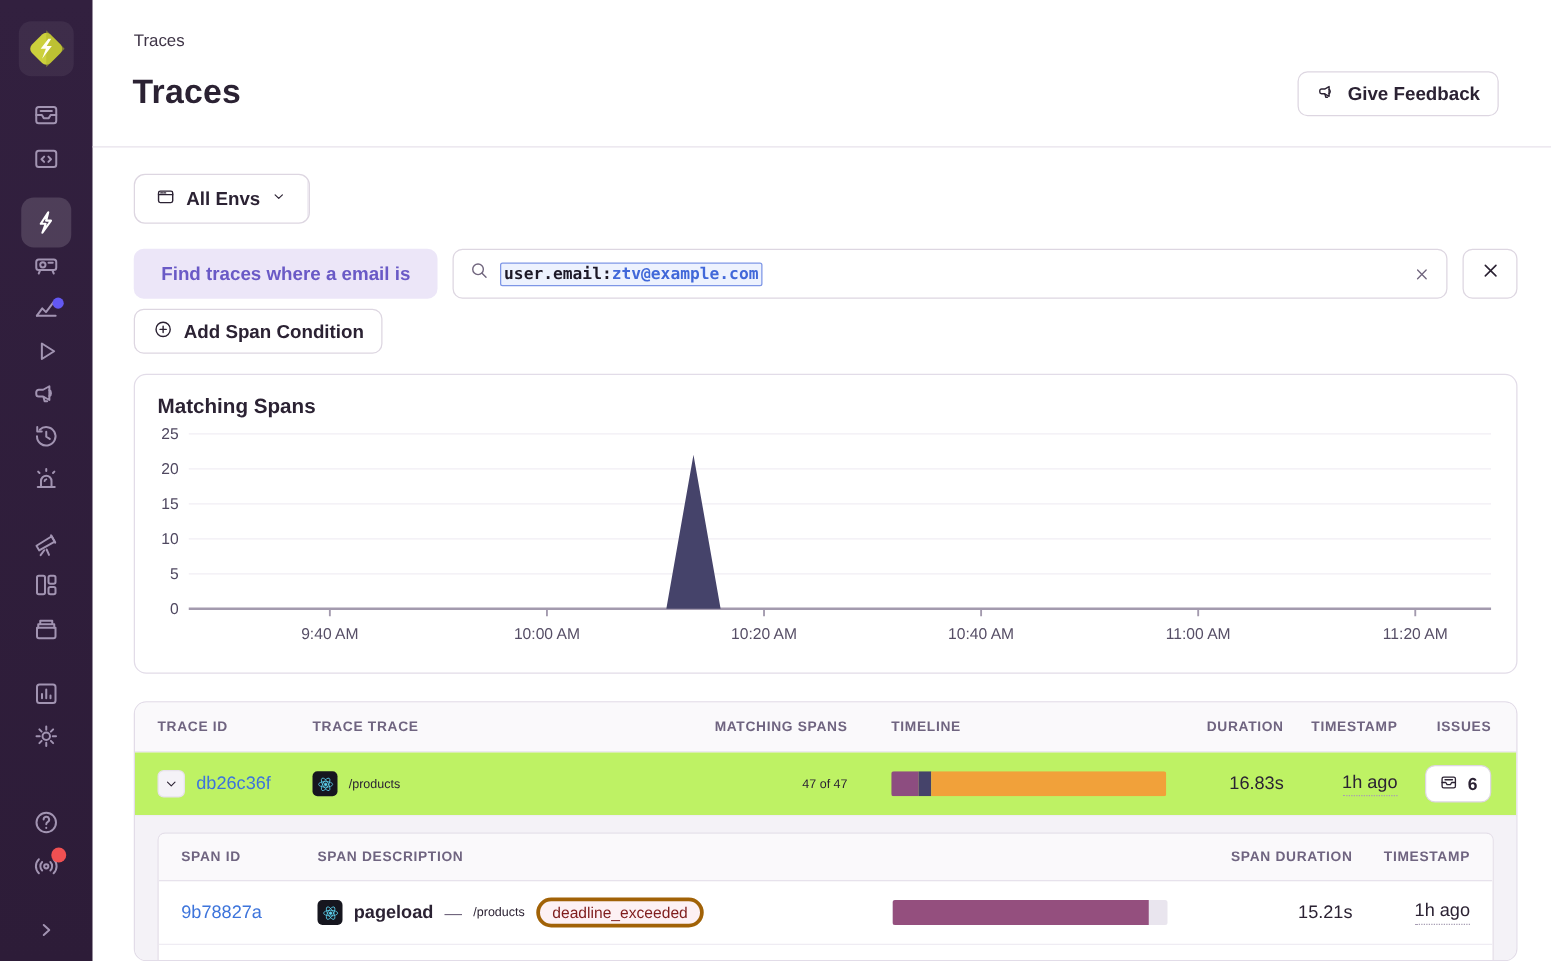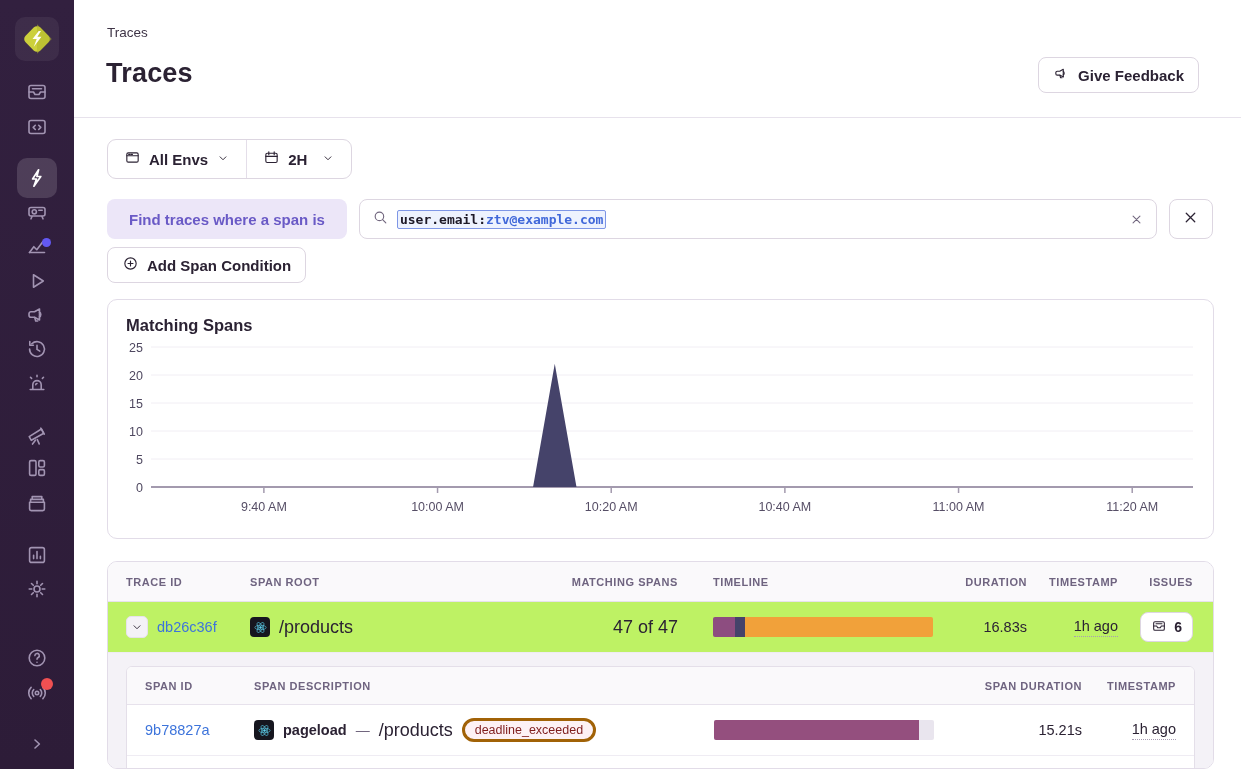--- a/index.html
+++ b/index.html
@@ -72,21 +72,21 @@
     font-size:11px; font-weight:700; letter-spacing:.05em; color:#6f6480; padding:0 18px; }
   .t-row { height:51px; padding:0 18px; border-bottom:1px solid #efecf3; background:#bef264; }
   .ar { text-align:right; }
   .cell-flex { display:flex; align-items:center; gap:9px; }
   .link { color:#3d74db; cursor:pointer; font-size:14.5px; }
   .chev-btn { width:22px; height:22px; border-radius:5px; background:#f4f2f7; border:1px solid #e7e2ec;
     display:flex; align-items:center; justify-content:center; cursor:pointer; }
   .chev-btn svg { stroke:#2b2233; fill:none; stroke-width:1.8; stroke-linecap:round; stroke-linejoin:round; }
   .proj-icon { width:20px; height:20px; border-radius:4px; background:#16161f;
     display:flex; align-items:center; justify-content:center; flex:0 0 20px; }
-  .cell-text { font-size:18px; }
+  .cell-text { font-size:10px; }
   .timeline-cell { padding-left:35px; padding-right:8px; }
   .bars { display:flex; height:20px; border-radius:2px; overflow:hidden; background:transparent; }
   .bars.tracked { background:#e9e5ee; }
   .num { font-size:14.5px; }
   .ts { font-size:14.5px; border-bottom:1px dotted #a79db3; cursor:default; display:inline-block; line-height:1.35; }
   .issues-btn { height:30px; padding:0 10px; font-size:14px; gap:7px; border-radius:8px; }
 
   
   .expand { background:#f4f2f7; padding:13px 18px 18px 18px; }
   .nested { background:#fff; border:1px solid #e4dfe9; border-radius:6px; overflow:hidden; }
@@ -253,39 +253,25 @@
               </svg>
           </span>
           <span>All Envs</span>
           <span>
             <svg width="14" height="14" viewBox="0 0 24 24">
                 <path d="M7 10l5 5 5-5"></path>
               </svg>
           </span>
         </div>
         <div class="v-div"></div>
-        <div class="filter-seg">
-          <span>
-            <svg width="17" height="17" viewBox="0 0 24 24">
-                <rect x="4" y="6" width="16" height="13" rx="2"></rect>
-                <path d="M4 10.5h16M8.2 4v4M15.8 4v4"></path>
-              </svg>
-          </span>
-          <span>2H</span>
-          <span style="margin-left:6px">
-            <svg width="14" height="14" viewBox="0 0 24 24">
-                <path d="M7 10l5 5 5-5"></path>
-              </svg>
-          </span>
-        </div>
       </div>
 
       
       <div class="cond-row">
-        <div class="cond-label">Find traces where a span is</div>
+        <div class="cond-label">Find traces where a email is</div>
         <div class="searchbar">
           <span>
             <svg width="17" height="17" viewBox="0 0 24 24">
                 <circle cx="10.5" cy="10.5" r="6"></circle>
                 <path d="M15 15l4.5 4.5"></path>
               </svg>
           </span>
           <span class="token"><span class="tkey">user.email:</span><span class="tval">ztv@example.com</span></span>
           <span class="sb-clear">
             <svg width="15" height="15" viewBox="0 0 24 24" style="stroke-width:1.7">
@@ -341,21 +327,21 @@
             <line x1="1006.2166666666667" y1="149" x2="1006.2166666666667" y2="155" stroke="#a39aae" stroke-width="1.5"></line>
             <text x="1006.2166666666667" y="173" text-anchor="middle" font-size="12.5" fill="#564e66">11:20 AM</text>
             <polygon points="25,149 407.06666666666666,149 428.77500000000003,25.799999999999997 450.48333333333335,149 1067,149" fill="#45436a"></polygon>
           </svg>
       </div>
 
       
       <div class="card table-card">
         <div class="t-grid t-head">
           <div>TRACE ID</div>
-          <div>SPAN ROOT</div>
+          <div>TRACE TRACE</div>
           <div class="ar">MATCHING SPANS</div>
           <div class="timeline-cell">TIMELINE</div>
           <div class="ar">DURATION</div>
           <div class="ar">TIMESTAMP</div>
           <div class="ar">ISSUES</div>
         </div>
 
         <div class="t-grid t-row">
           <div class="cell-flex">
             <div class="chev-btn">

